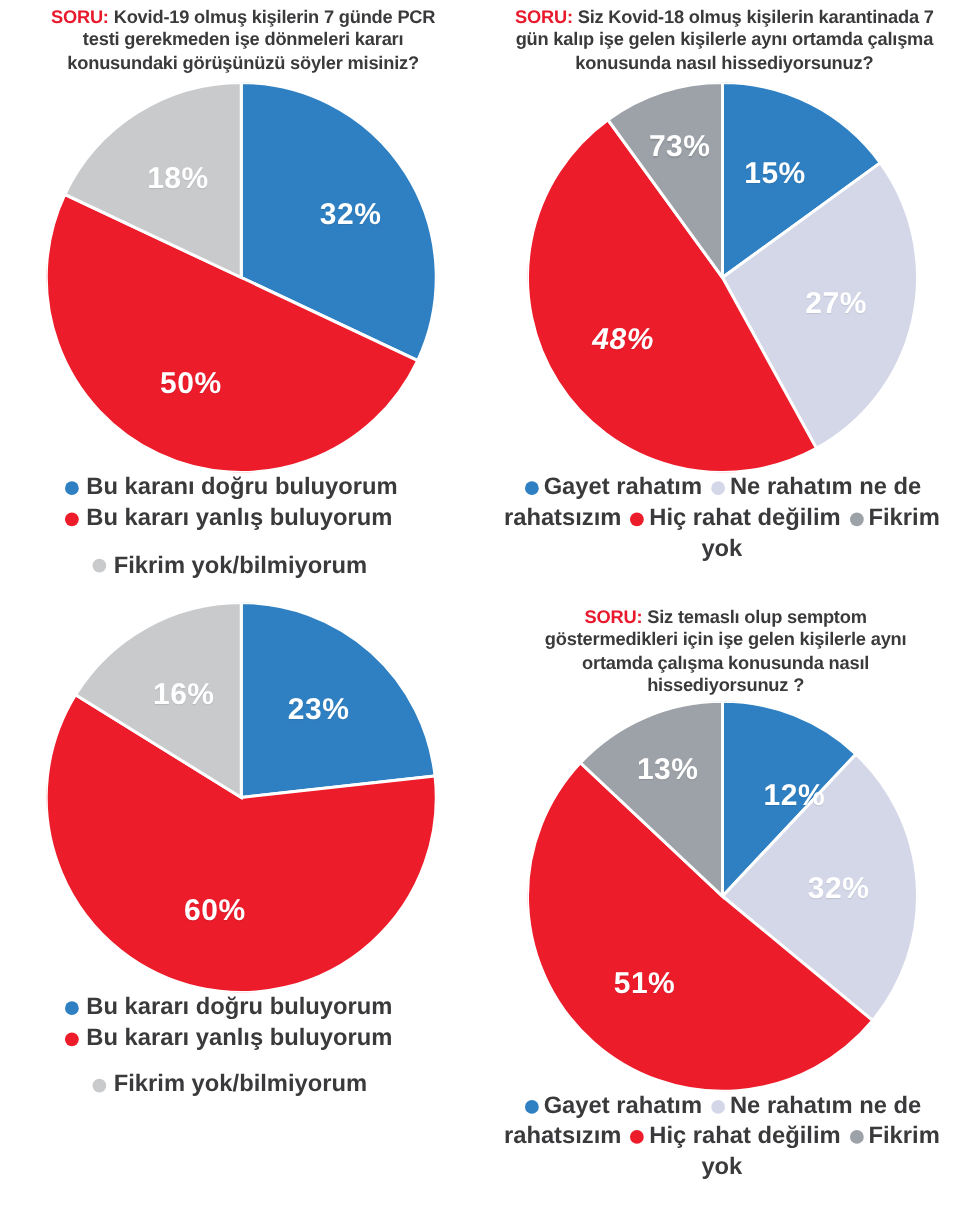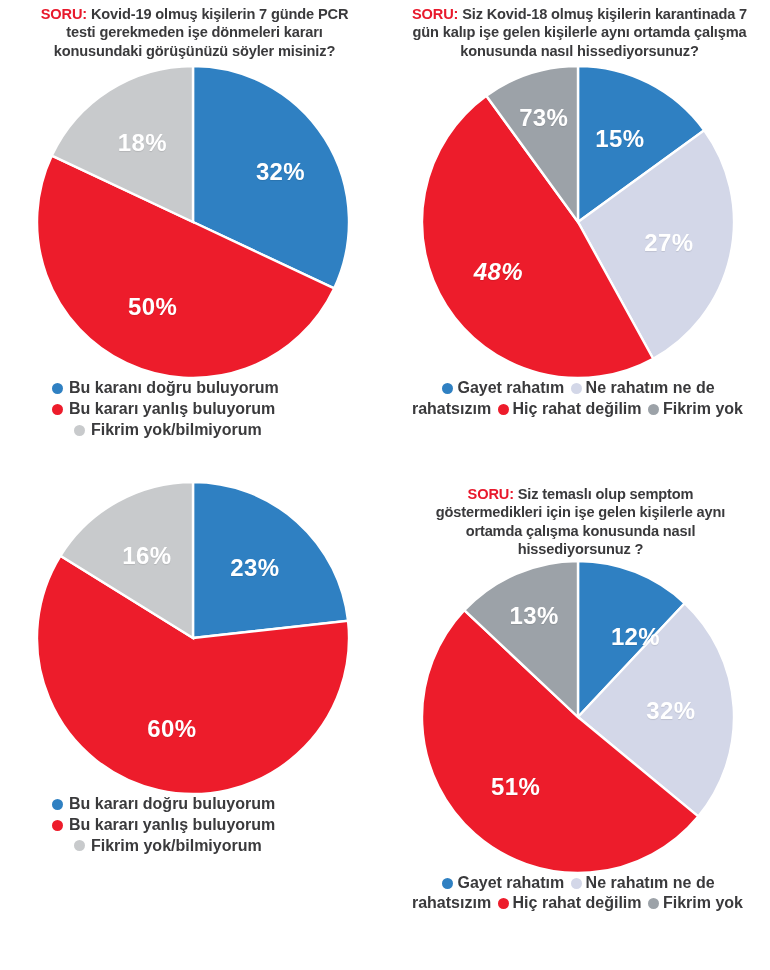--- a/index.html
+++ b/index.html
@@ -56,29 +56,29 @@
     transform:translate(-50%,-50%);
     text-shadow:0 1px 1px rgba(0,0,0,0.10);
     white-space:nowrap;
     pointer-events:none;
   }
 
   
   .legend{
     width:100%;
     box-sizing:border-box;
-    font-size:16px;
+    font-size:19px;
     font-weight:bold;
     line-height:1.30;
     color:#3a3a3c;
     text-align:center;
   }
   .legend.rows{ padding-left:52px; text-align:left; }
   .legend.rows .legend-row{display:flex;align-items:center;gap:6px;}
-  .legend.rows .legend-row.indent{padding-left:22px;}
+  .legend.rows .legend-row.indent{padding-left:22px;margin-top:13px;}
   .legend.flow{padding:0 16px;}
   .legend .dot{
     display:inline-block;
     width:11px;height:11px;
     border-radius:50%;
     vertical-align:-1px;
     flex:0 0 auto;
   }
   .legend.flow .dot{margin-right:4px;margin-left:2px;}
   .legend.flow .item{white-space:nowrap;}

